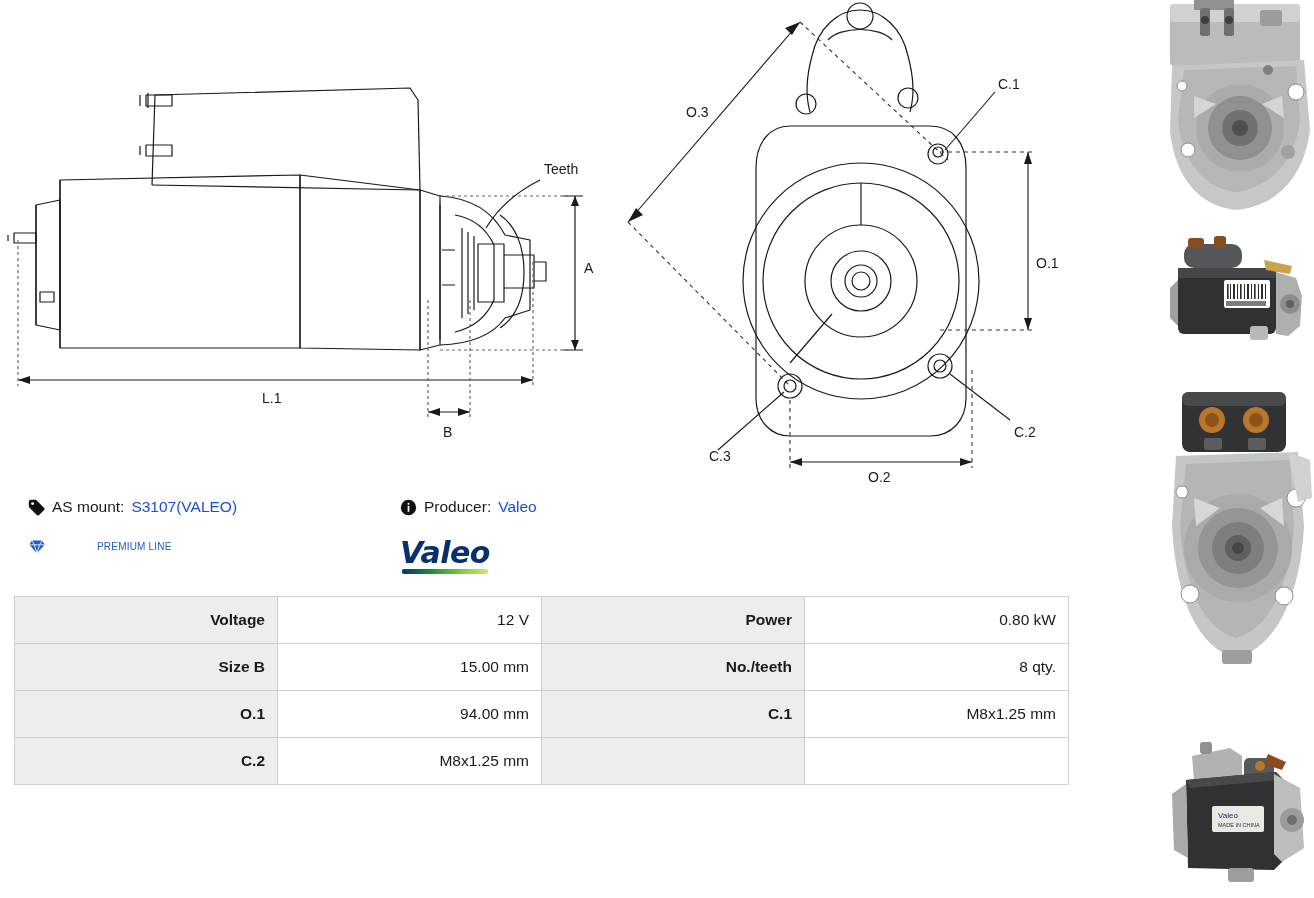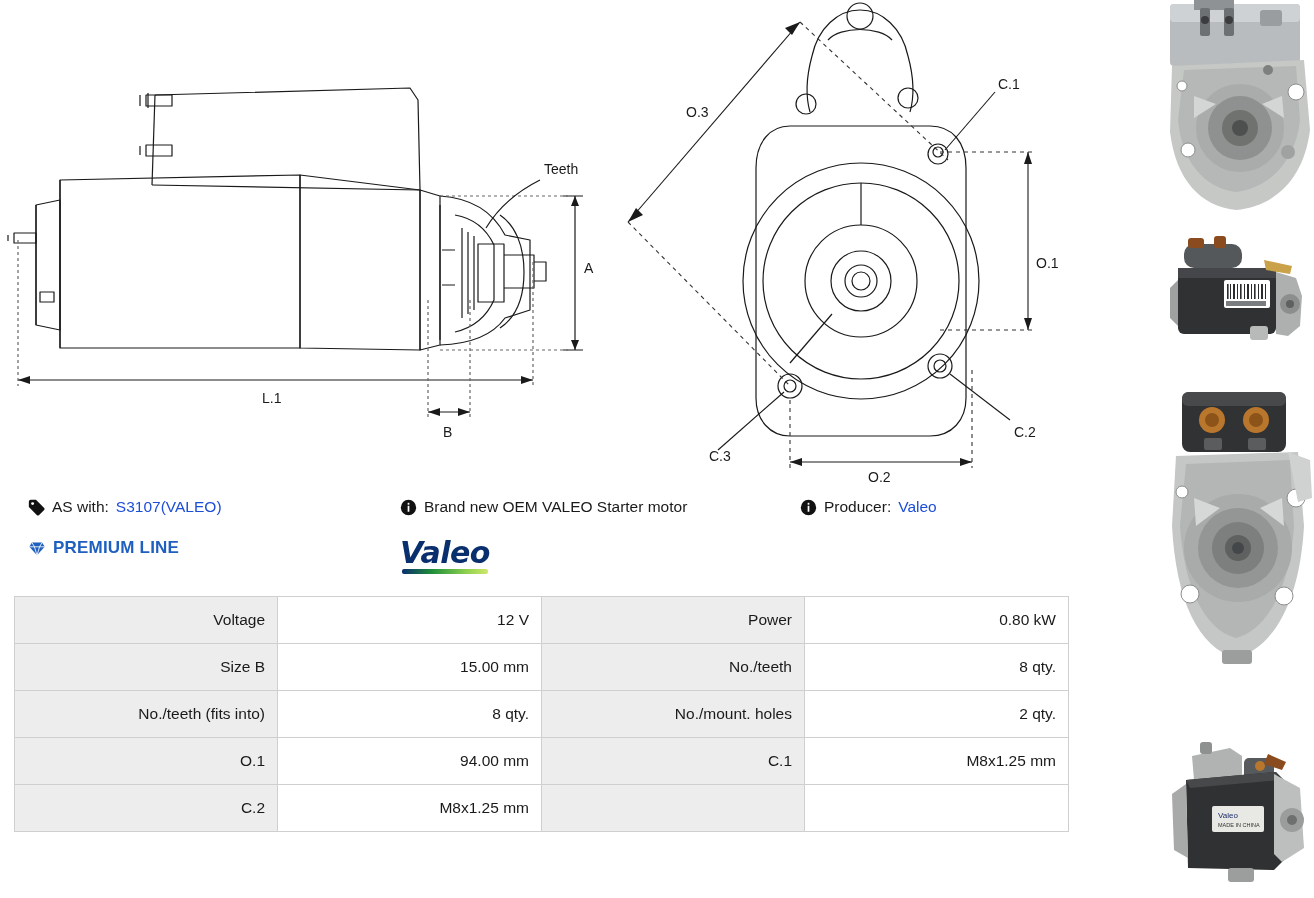--- a/index.html
+++ b/index.html
@@ -50,23 +50,24 @@
     font-size: 15.5px;
     color: #1a1a1a;
   }
   .col-a { width: 400px; padding-left: 28px; box-sizing: border-box; }
   .col-b { width: 400px; }
   .col-c { width: 275px; align-items: flex-end; }
   .info-label { color: #1a1a1a; }
   .info-value { font-weight: normal; color: #1d4ed8; }
   .premium {
     color: #1f5fbf;
-    font-weight: bold;
-    font-size: 17px;
+    font-weight: normal;
+    font-size: 10px;
     letter-spacing: .2px;
+    margin-left: 44px;
   }
   .icon { display: inline-flex; align-items: center; justify-content: center; }
   .icon svg { display: block; }
 
   .valeo-logo {
     font-family: "DejaVu Sans", sans-serif;
     font-size: 30px;
     font-weight: bold;
     font-style: italic;
     color: #0a2f6e;
@@ -97,20 +98,21 @@
   .spec-table td {
     border: 1px solid #cfcfcf;
     height: 38px;
     padding: 4px 12px;
     vertical-align: middle;
   }
   .spec-table td.label {
     background: #ededed;
     text-align: right;
     color: #1a1a1a;
+    font-weight: bold;
   }
   .spec-table td.value {
     background: #ffffff;
     text-align: right;
     color: #1a1a1a;
     padding-left: 27px;
   }
   .spec-table td.empty-label { background: #ededed; }
   .spec-table td.empty-value { background: #ffffff; }
   .col-lab { width: 263px; }
@@ -269,32 +271,22 @@
   <div class="info-block">
 
     <div class="info-row">
       <div class="info-col col-a">
         <span class="icon">
           <svg width="17" height="17" viewBox="0 0 20 20">
             <path d="M1 3.2 A2.2 2.2 0 0 1 3.2 1 H9.4 L19 10.6 A1.6 1.6 0 0 1 19 12.8 L12.8 19 A1.6 1.6 0 0 1 10.6 19 L1 9.4 Z" fill="#111"></path>
             <circle cx="5.4" cy="5.4" r="1.7" fill="#fff"></circle>
           </svg>
         </span>
-        <span class="info-label">AS with:</span>
+        <span class="info-label">AS mount:</span>
         <span class="info-value">S3107(VALEO)</span>
-      </div>
-      <div class="info-col col-b">
-        <span class="icon">
-          <svg width="17" height="17" viewBox="0 0 20 20">
-            <circle cx="10" cy="10" r="9" fill="#111"></circle>
-            <rect x="9" y="8" width="2" height="7" fill="#fff"></rect>
-            <rect x="9" y="4.5" width="2" height="2.2" fill="#fff"></rect>
-          </svg>
-        </span>
-        <span class="info-label">Brand new OEM VALEO Starter motor</span>
       </div>
       <div class="info-col col-c">
         <span class="icon">
           <svg width="17" height="17" viewBox="0 0 20 20">
             <circle cx="10" cy="10" r="9" fill="#111"></circle>
             <rect x="9" y="8" width="2" height="7" fill="#fff"></rect>
             <rect x="9" y="4.5" width="2" height="2.2" fill="#fff"></rect>
           </svg>
         </span>
         <span class="info-label">Producer:</span>
@@ -331,26 +323,20 @@
         <td class="label">Voltage</td>
         <td class="value">12 V</td>
         <td class="label">Power</td>
         <td class="value">0.80 kW</td>
       </tr>
       <tr>
         <td class="label">Size B</td>
         <td class="value">15.00 mm</td>
         <td class="label">No./teeth</td>
         <td class="value">8 qty.</td>
-      </tr>
-      <tr>
-        <td class="label">No./teeth (fits into)</td>
-        <td class="value">8 qty.</td>
-        <td class="label">No./mount. holes</td>
-        <td class="value">2 qty.</td>
       </tr>
       <tr>
         <td class="label">O.1</td>
         <td class="value">94.00 mm</td>
         <td class="label">C.1</td>
         <td class="value">M8x1.25 mm</td>
       </tr>
       <tr>
         <td class="label">C.2</td>
         <td class="value">M8x1.25 mm</td>

